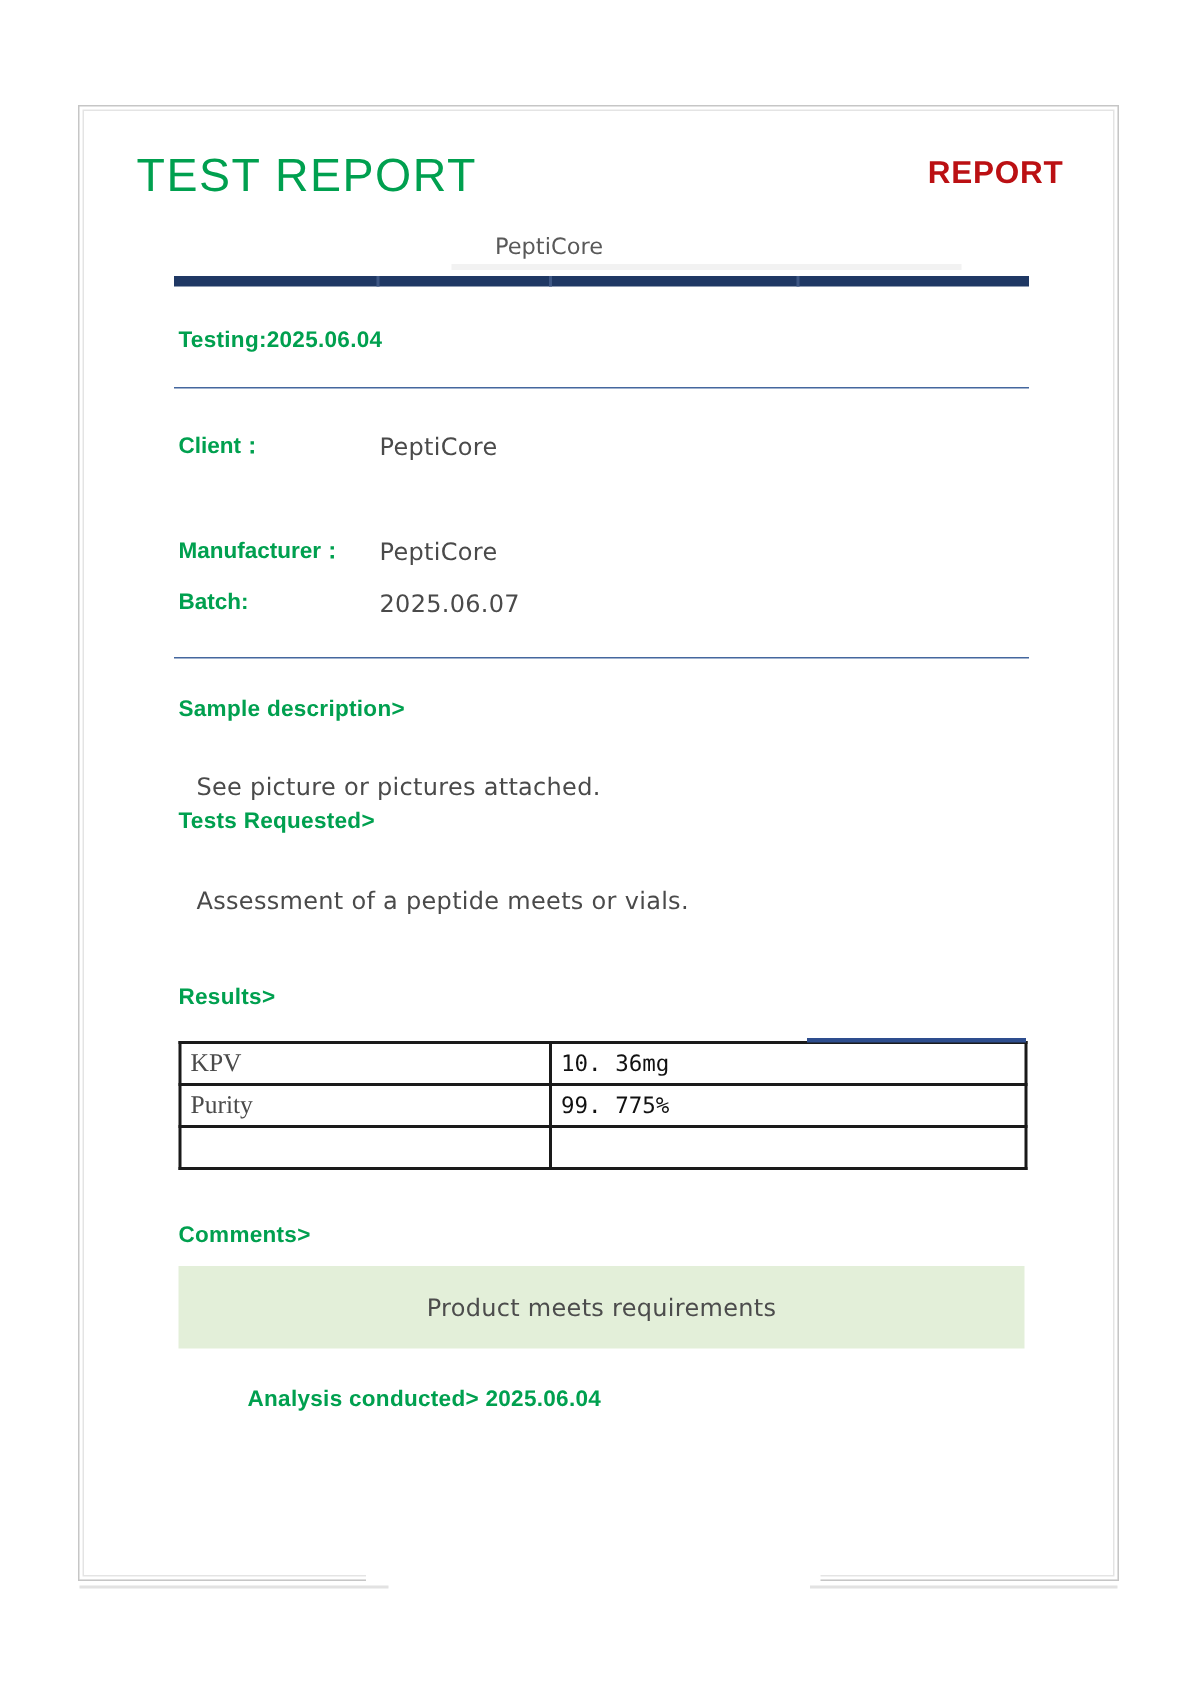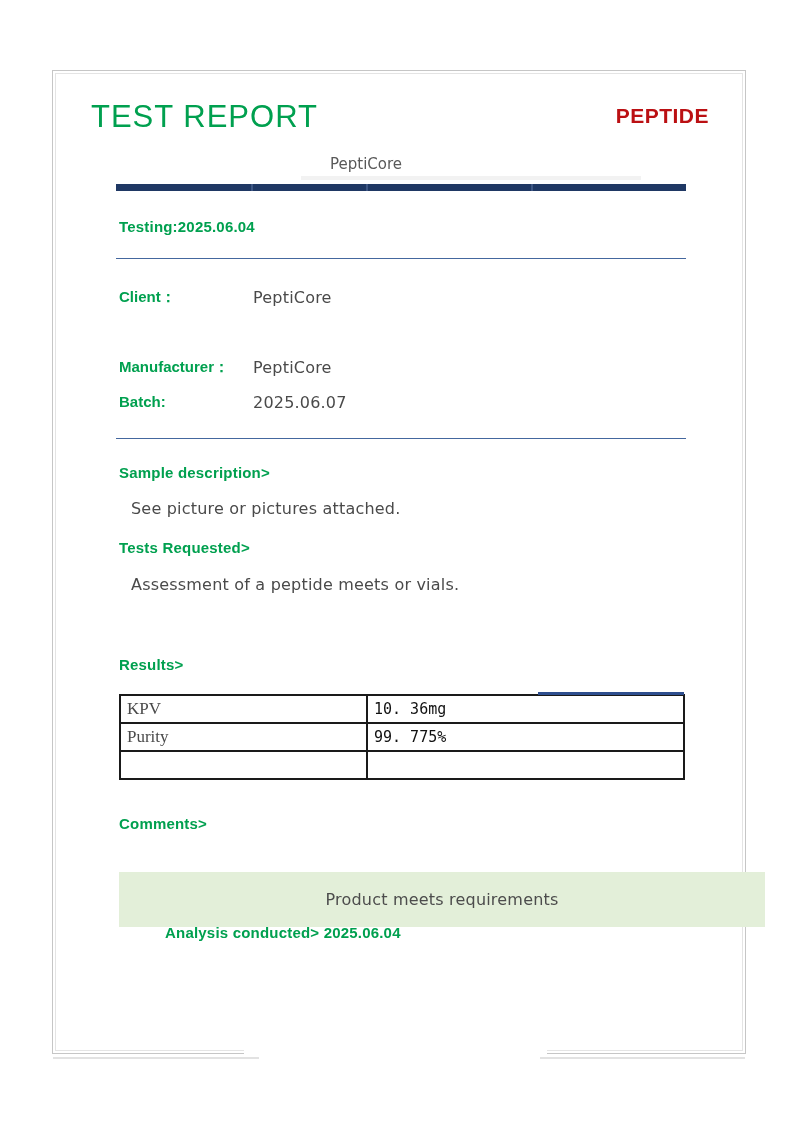--- a/index.html
+++ b/index.html
@@ -45,53 +45,53 @@
   .h-comments{ top:744px; }
   .h-analysis{ top:853px;margin-left:46px; }
 
   .info-row { position:absolute; left:66px; width:560px; height:18px; }
   .info-row .lbl { position:absolute; left:0; font-size:15px; font-weight:700; color:#00a04f; }
   .info-row .val { position:absolute; left:134px; font-size:16px; color:#4a4a4a;
                    font-family:"DejaVu Sans", sans-serif; letter-spacing:0.2px; }
   .ir0 { top:217px; } .ir1 { top:252px; } .ir2 { top:287px; } .ir3 { top:322px; }
 
   .body-text { position:absolute; left:78px; font-size:16px; color:#4a4a4a;
-               font-family:"DejaVu Sans", sans-serif; letter-spacing:0.2px; }
+               font-family:"DejaVu Sans", sans-serif; letter-spacing:0.2px;margin-top:16px; }
   .bt1 { top:428px; } .bt2 { top:504px; }
 
   .results-table {
     position:absolute; left:66px; top:623px; width:564px;
     border-collapse:collapse; table-layout:fixed;
   }
   .results-table td {
     border:2px solid #1a1a1a; height:28px; padding:0 0 0 6px; vertical-align:middle;
     overflow:hidden; white-space:nowrap;
   }
   .results-table col.c1 { width:247px; }
   .results-table col.c2 { width:317px; }
   .results-table .name { font-size:17px; color:#4a4a4a; font-family:Liberation Serif, serif; }
   .results-table .value { font-size:15px; color:#111111; font-family:"DejaVu Sans Mono", monospace; font-weight:500; }
   .table-blue-seg { position:absolute; left:485px; top:621px; width:146px; height:3px; background:#2e4e8e; }
 
   .comments-box {
-    position:absolute; left:66px; top:773px; width:646px; height:55px;
-    background:#e3efd9; display:flex; align-items:center; justify-content:center;margin-top:28px;
+    position:absolute; left:66px; top:773px; width:564px; height:55px;
+    background:#e3efd9; display:flex; align-items:center; justify-content:center;
   }
   .comments-box .ct { font-size:16px; color:#4c4c4c; font-family:"DejaVu Sans", sans-serif; letter-spacing:0.2px; }
 </style>
 </head>
 <body>
 
 <div class="page-frame">
   <div class="frame-gap"></div>
   <div class="frame-sub-left"></div>
   <div class="frame-sub-right"></div>
 
   <div class="title">TEST REPORT</div>
-  <div class="brand">PEPTIDE</div>
+  <div class="brand">REPORT</div>
   <div class="subtitle">PeptiCore</div>
 
   <div class="smudge"></div>
   <div class="navy-bar">
     <span class="seg" style="left:135px"></span>
     <span class="seg" style="left:250px"></span>
     <span class="seg" style="left:415px"></span>
   </div>
 
   <div class="h-green testing">Testing:2025.06.04</div>

